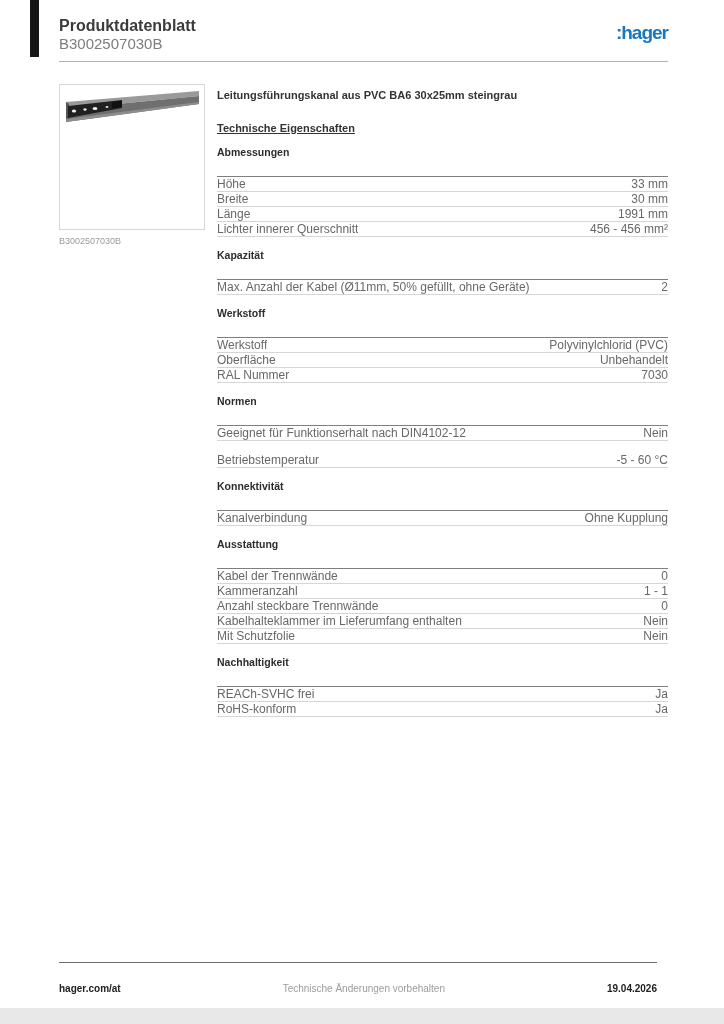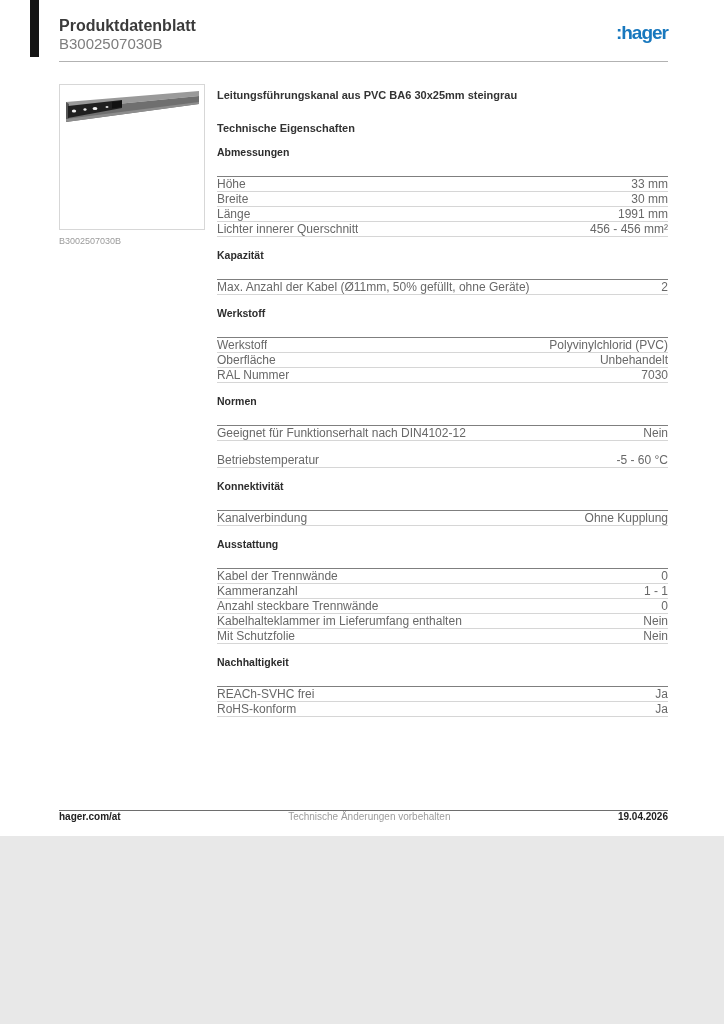--- a/index.html
+++ b/index.html
@@ -1,18 +1,18 @@
 <!DOCTYPE html>
 <html><head>
 <meta charset="utf-8">
 <style>
   html,body { margin:0; padding:0; background:#e8e8e8; }
   .page {
     position:relative;
-    width:724px; height:836px;
+    width:724px; height:1008px;
     background:#ffffff;
     font-family:"Liberation Sans", sans-serif;
     overflow:hidden;
     margin:0 auto;
   }
   .crop-mark {
     position:absolute; left:30px; top:0;
     width:9px; height:57px;
     background:#151515;
   }
@@ -36,41 +36,41 @@
   .image-col { width:146px; flex:none; }
   .image-box {
     width:144px; height:144px;
     border:1px solid #d7d7d7;
     background:#fff;
   }
   .image-caption { font-size:9px; color:#9b9b9b; margin-top:6px; }
 
   .main-col { flex:1; min-width:0; }
   .product-title { margin:5px 0 16px; font-size:11px; font-weight:bold; color:#333; }
-  .tech-heading  { margin:21px 0 0; font-size:11px; font-weight:bold; color:#333; }
+  .tech-heading  { margin:21px 0 0; font-size:11px; font-weight:bold; color:#333;text-decoration:underline; }
 
   .spec-section { margin-top:12px; }
   .spec-section-title {
     margin:0; font-size:10.5px; font-weight:bold; color:#2d2d2d;
     padding-bottom:18px; border-bottom:1px solid #7f7f7f;
   }
   .spec-row {
     display:flex; justify-content:space-between; align-items:center;
     height:15px; box-sizing:border-box;
     border-bottom:1px solid #d6d6d6;
     font-size:12px; color:#686868;
   }
   .spec-label { white-space:nowrap; overflow:hidden; }
   .spec-value { white-space:nowrap; margin-left:12px; }
 
   
   .footer {
-    position:absolute; left:59px; right:56px; bottom:14px;
+    position:absolute; left:59px; right:67px; bottom:14px;
     border-top:1px solid #6e6e6e;
-    padding-top:0;
+    padding-top:20px;
     display:flex; justify-content:space-between; align-items:baseline;
     font-size:10px;
   }
   .footer-left  { font-weight:bold; color:#222; }
   .footer-center{ color:#9c9c9c; }
   .footer-right { font-weight:bold; color:#222; }
 </style>
 </head>
 <body>
 

